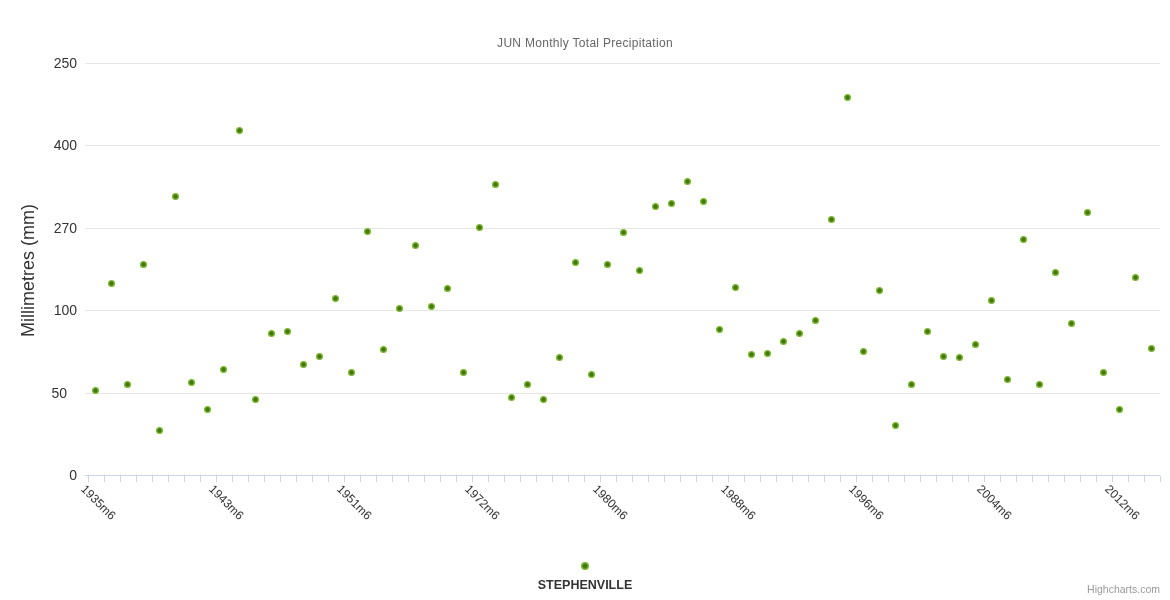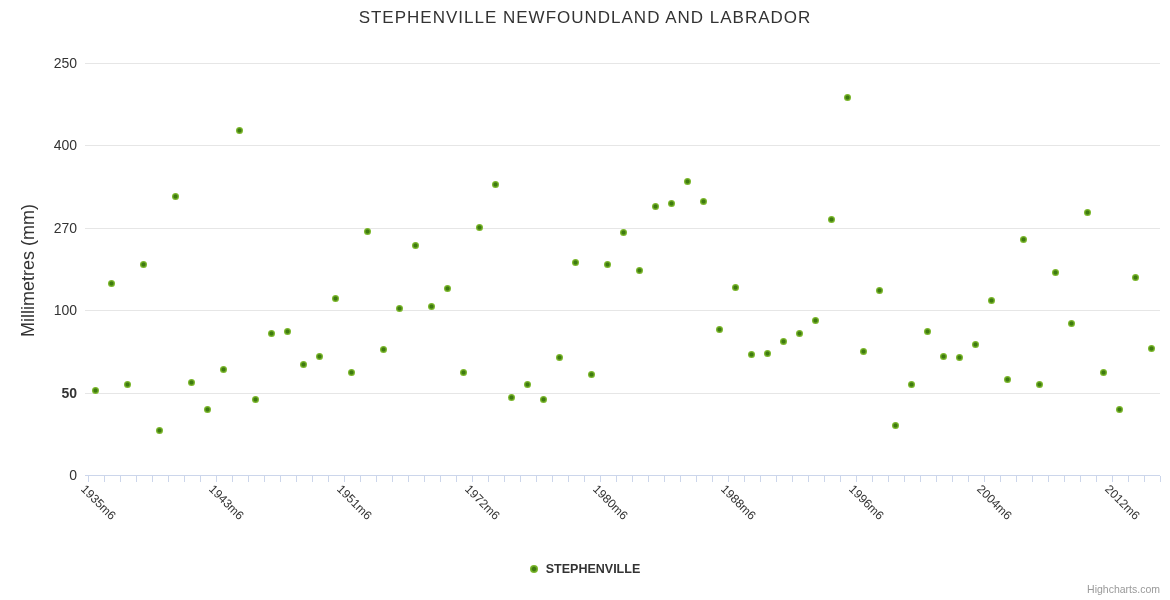--- a/index.html
+++ b/index.html
@@ -29,40 +29,41 @@
   }
   .x-label{
     position:absolute;font-size:12px;color:var(--axis_label_color);
     transform:rotate(45deg);transform-origin:0 0;white-space:nowrap;
   }
   .point{position:absolute;width:7px;height:7px;border-radius:50%;}
   .legend{
     position:absolute;top:562px;left:0;width:1170px;
     display:flex;justify-content:center;align-items:center;gap:8px;
     cursor:pointer;
+    flex-direction:column;
   }
   .legend-dot{width:8px;height:8px;border-radius:50%;display:inline-block;}
   .legend-label{font-size:12.5px;font-weight:bold;color:#333333;}
   .credits{
     position:absolute;right:10px;top:583px;
     font-size:10.5px;color:var(--credits_color);cursor:pointer;
   }
 </style>
 </head>
 <body>
 
 <div id="canvas">
-  <div class="chart-title">STEPHENVILLE NEWFOUNDLAND AND LABRADOR</div>
+  <div class="chart-subtitle">JUN Monthly Total Precipitation</div>
   <div class="y-axis-title">Millimetres (mm)</div>
 
   <div id="plot">
       <div class="gridline" style="left: 85px; top: 475px; width: 1075px;"></div>
       <div class="y-label" style="left: 17px; top: 466px;">0</div>
       <div class="gridline" style="left: 85px; top: 392.6px; width: 1075px;"></div>
-      <div class="y-label" style="left: 17px; top: 383.6px; font-weight: bold;">50</div>
+      <div class="y-label" style="left: 7px; top: 383.6px;">50</div>
       <div class="gridline" style="left: 85px; top: 310.2px; width: 1075px;"></div>
       <div class="y-label" style="left: 17px; top: 301.2px;">100</div>
       <div class="gridline" style="left: 85px; top: 227.8px; width: 1075px;"></div>
       <div class="y-label" style="left: 17px; top: 218.8px;">270</div>
       <div class="gridline" style="left: 85px; top: 145.4px; width: 1075px;"></div>
       <div class="y-label" style="left: 17px; top: 136.4px;">400</div>
       <div class="gridline" style="left: 85px; top: 63px; width: 1075px;"></div>
       <div class="y-label" style="left: 17px; top: 54px;">250</div>
       <div class="x-axis-line" style="left: 85px; top: 475px; width: 1075px;"></div>
       <div class="x-tick" style="left: 87.5px; top: 476px;"></div>

